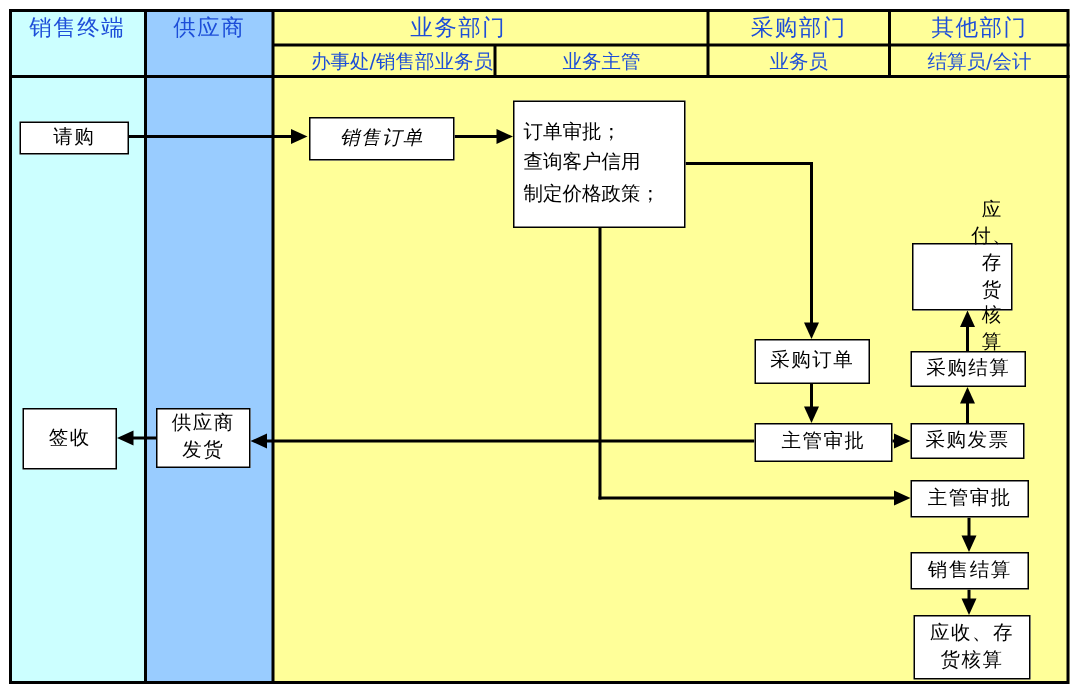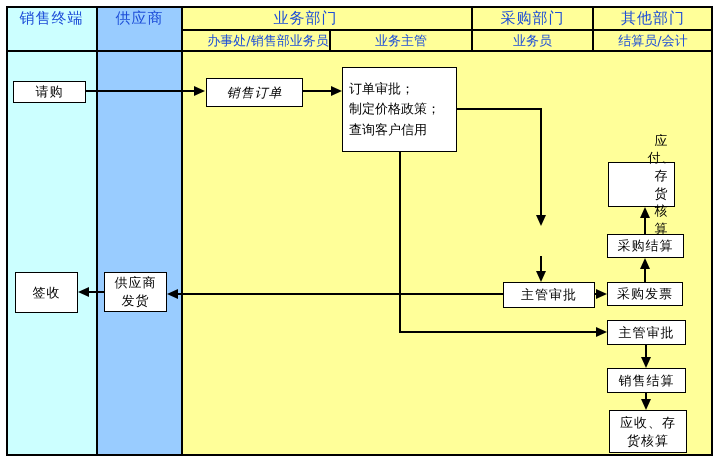--- a/index.html
+++ b/index.html
@@ -122,24 +122,27 @@
   <div class="node" style="left:13px;top:81px;width:73px;height:22px;">
     <div>请购</div>
   </div>
 
   <div class="node" style="left:206px;top:78px;width:97px;height:29px;font-style:italic;">
     <div>销售订单</div>
   </div>
 
   <div class="node node-left" style="left:342px;top:67px;width:115px;height:85px;">
     <div>订单审批；</div>
+    <div>查询客户信用</div>
     <div>制定价格政策；</div>
-    <div>查询客户信用</div>
   </div>
 
+  <div class="node" style="left:503px;top:226px;width:77px;height:30px;">
+    <div>采购订单</div>
+  </div>
 
   <div class="node" style="left:503px;top:282px;width:92px;height:26px;">
     <div>主管审批</div>
   </div>
 
   <div class="node" style="left:607px;top:282px;width:76px;height:24px;">
     <div>采购发票</div>
   </div>
 
   <div class="node" style="left:607px;top:234px;width:77px;height:24px;">

